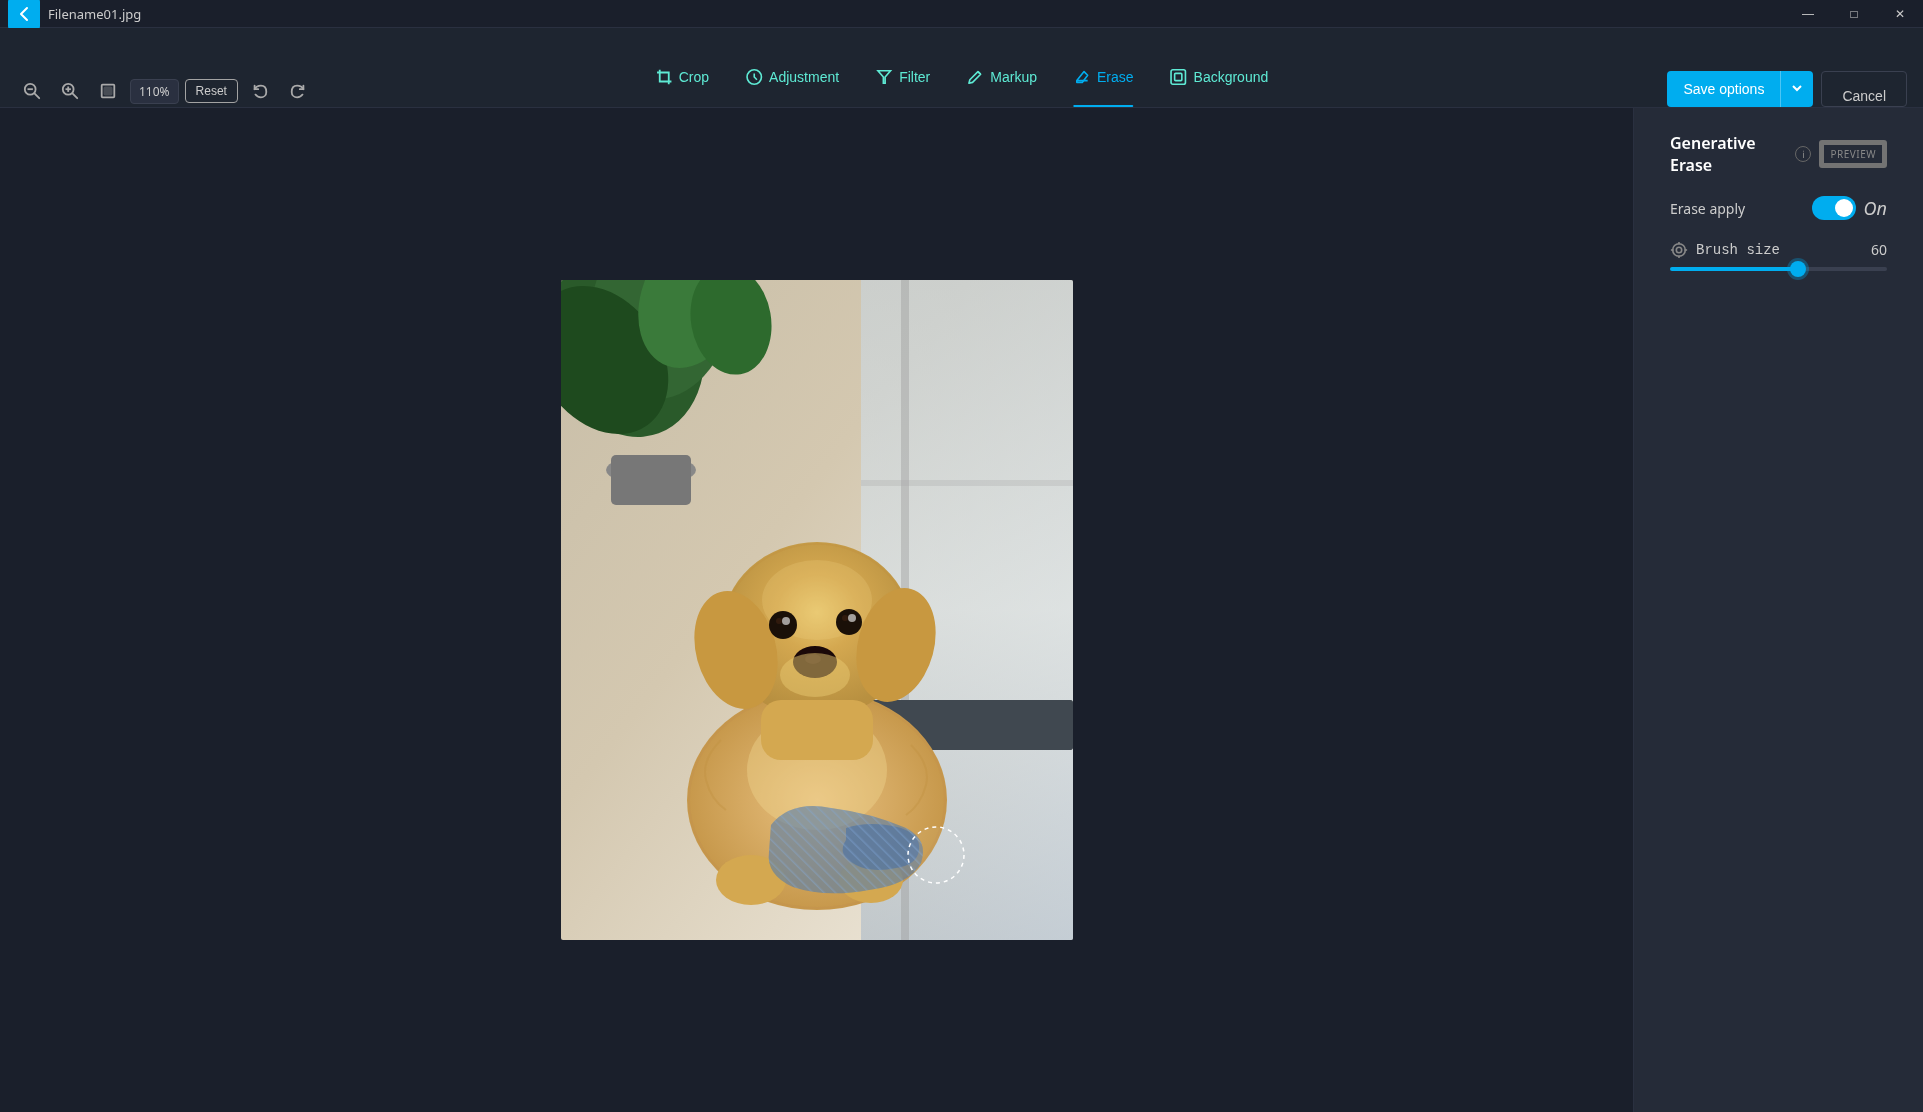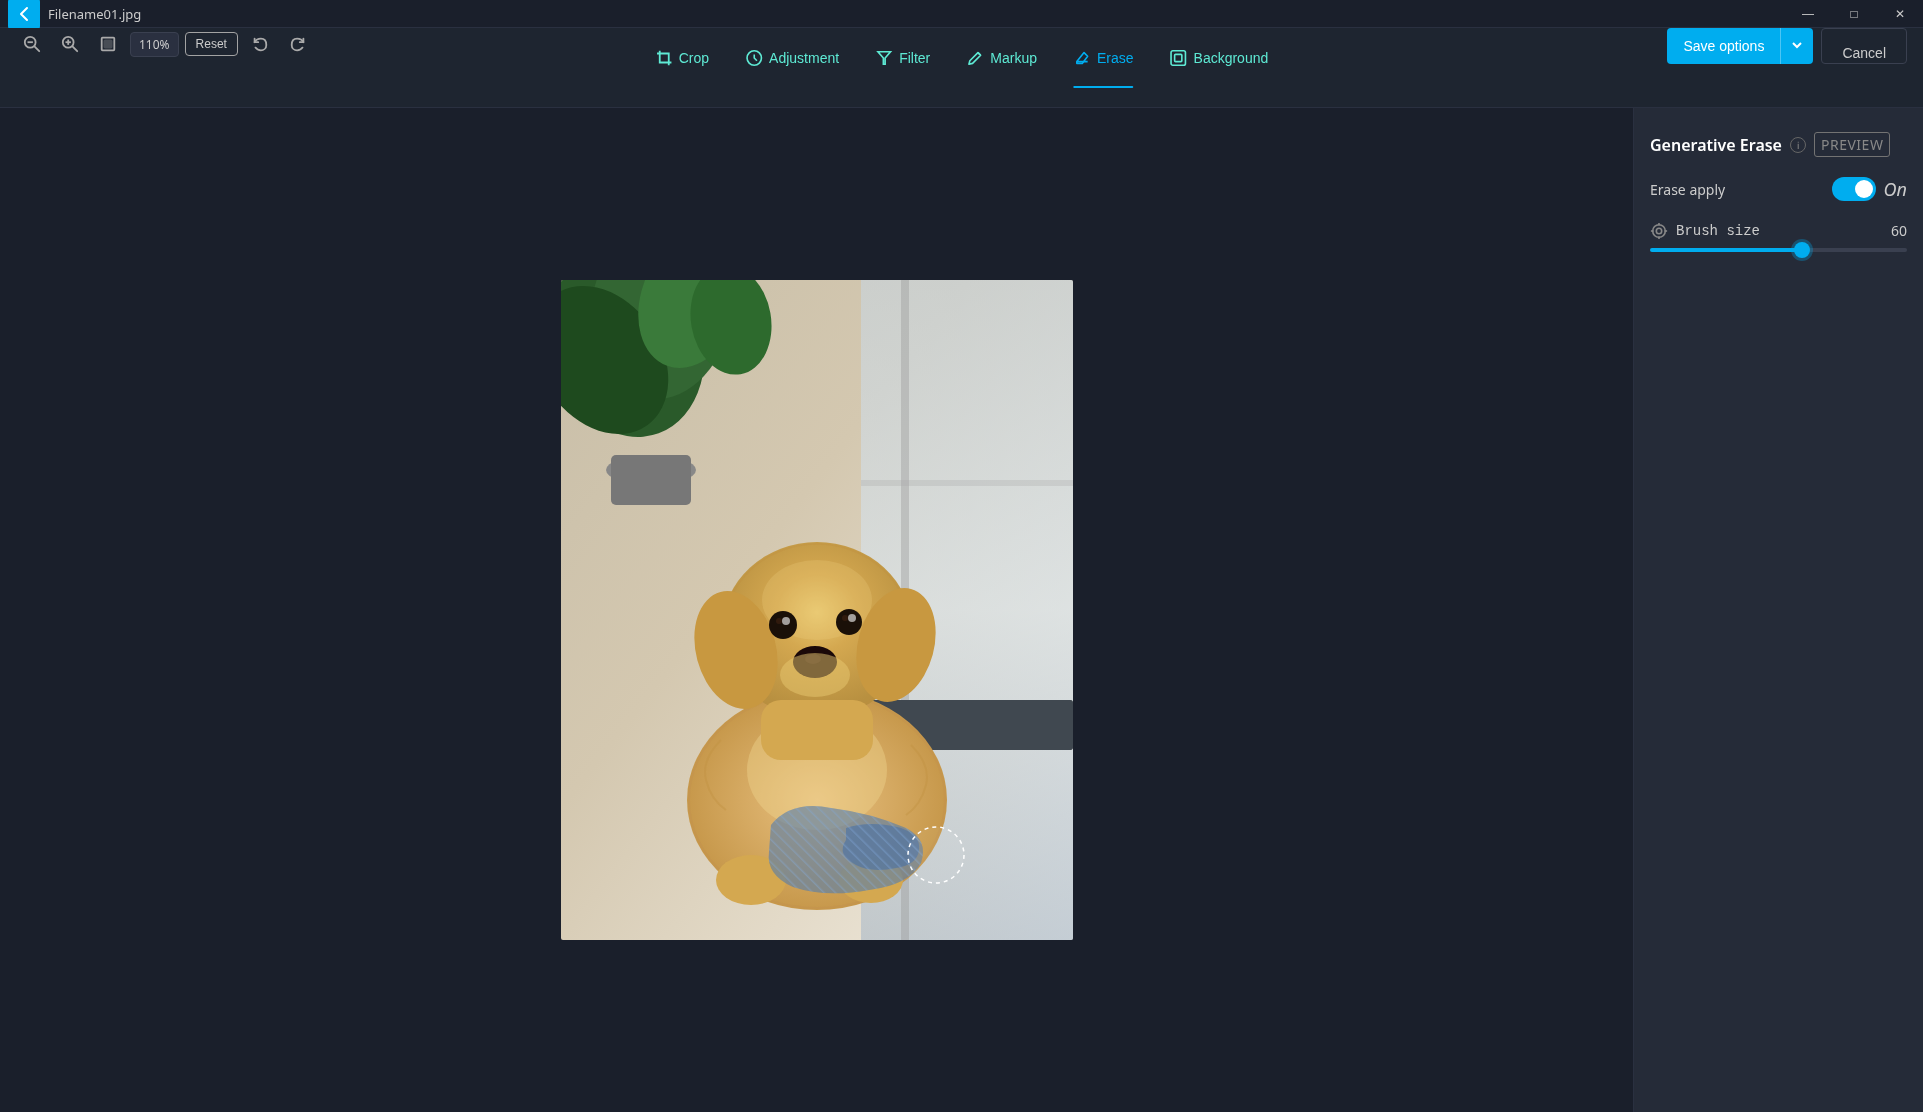--- a/index.html
+++ b/index.html
@@ -67,21 +67,21 @@
       border: none;
       color: #ccc;
       font-size: 12px;
     }
 
     
     .toolbar {
       height: 80px;
       background: #1e2530;
       display: flex;
-      align-items: flex-start;
+      align-items: flex-end;
       padding: 0 16px;
       border-bottom: 1px solid #2a3040;
       flex-shrink: 0;
       position: relative;
     }
     .toolbar-left {
       display: flex;
       align-items: center;
       gap: 6px;
     }
@@ -219,21 +219,21 @@
       position: relative;
       width: 512px;
       height: 660px;
     }
 
     
     .right-panel {
       width: 290px;
       background: #252b38;
       border-left: 1px solid #2a3040;
-      padding: 24px 16px;
+      padding: 24px 36px;
       flex-shrink: 0;
       display: flex;
       flex-direction: column;
       gap: 20px;
     }
 
     .panel-title-row {
       display: flex;
       align-items: center;
       gap: 8px;
@@ -251,24 +251,24 @@
       display: flex;
       align-items: center;
       justify-content: center;
       font-size: 10px;
       color: #888;
       cursor: pointer;
       flex-shrink: 0;
     }
     .preview-badge {
       background: transparent;
-      border: 1px solid #737373;
+      border: 5px solid #737373;
       border-radius: 3px;
       padding: 2px 6px;
-      font-size: 14px;
+      font-size: 10px;
       color: #888;
       text-transform: uppercase;
       letter-spacing: 0.5px;
     }
 
     
     .toggle-row {
       display: flex;
       align-items: center;
       justify-content: space-between;

